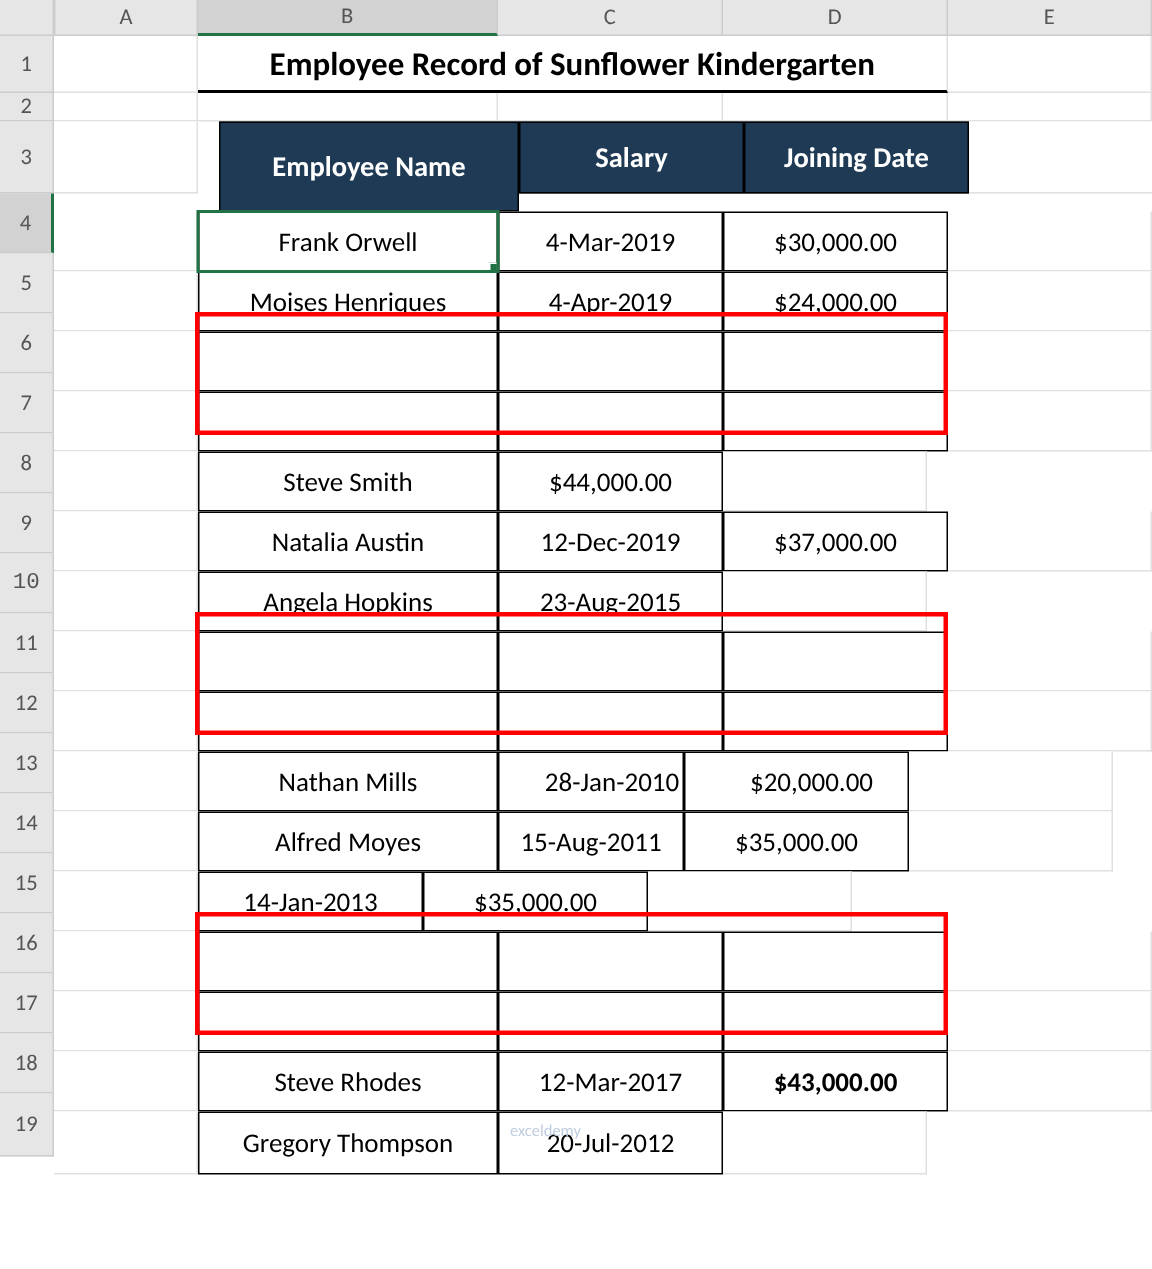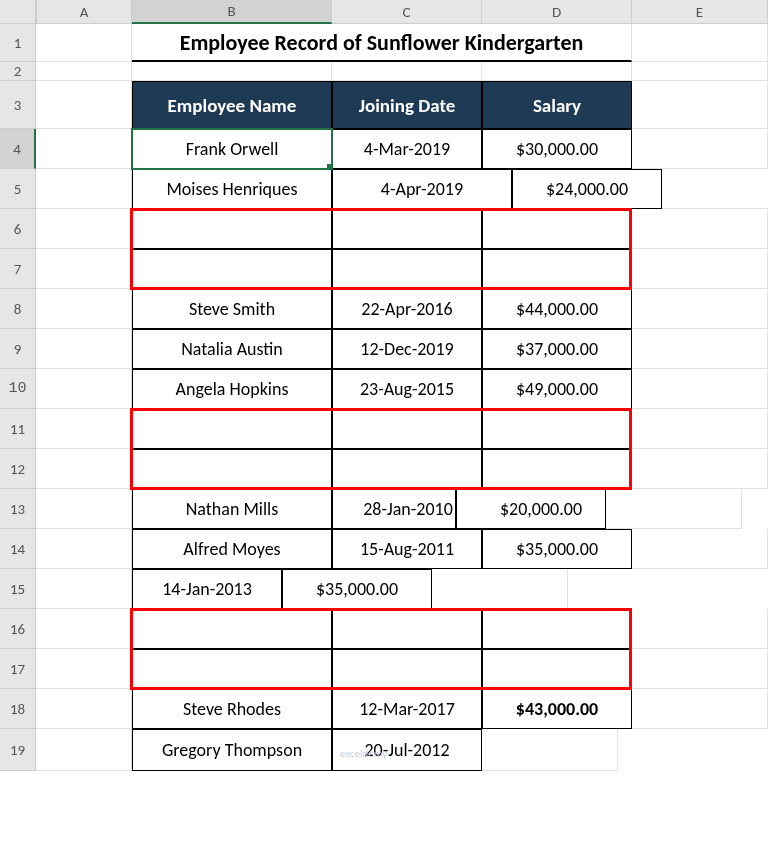--- a/index.html
+++ b/index.html
@@ -75,72 +75,70 @@
       </div>
       <div class="row">
         <div class="cell " style="width: 96px; height: 19px;"></div>
         <div class="cell " style="width: 200px; height: 19px;"></div>
         <div class="cell " style="width: 150px; height: 19px;"></div>
         <div class="cell " style="width: 150px; height: 19px;"></div>
         <div class="cell " style="width: 136px; height: 19px;"></div>
       </div>
       <div class="row">
         <div class="cell " style="width: 96px; height: 48px;"></div>
-        <div class="cell th" style="width: 200px; height: 48px;">Employee Name</div>
+        <div class="cell th" style="width: 200px; height: 60px; margin-left: 14px;">Employee Name</div>
+        <div class="cell th" style="width: 150px; height: 48px;">Salary</div>
         <div class="cell th" style="width: 150px; height: 48px;">Joining Date</div>
-        <div class="cell th" style="width: 150px; height: 48px;">Salary</div>
         <div class="cell " style="width: 136px; height: 48px;"></div>
       </div>
       <div class="row">
         <div class="cell " style="width: 96px; height: 40px;"></div>
         <div class="cell td selected-cell" style="width: 200px; height: 40px;">Frank Orwell</div>
         <div class="cell td" style="width: 150px; height: 40px;">4-Mar-2019</div>
         <div class="cell td right" style="width: 150px; height: 40px;">$30,000.00</div>
         <div class="cell " style="width: 136px; height: 40px;"></div>
       </div>
       <div class="row">
         <div class="cell " style="width: 96px; height: 40px;"></div>
         <div class="cell td" style="width: 200px; height: 40px;">Moises Henriques</div>
-        <div class="cell td" style="width: 180px; height: 40px;">4-Apr-2019</div>
+        <div class="cell td" style="width: 150px; height: 40px;">4-Apr-2019</div>
         <div class="cell td right" style="width: 150px; height: 40px;">$24,000.00</div>
         <div class="cell " style="width: 136px; height: 40px;"></div>
       </div>
       <div class="row">
         <div class="cell " style="width: 96px; height: 40px;"></div>
         <div class="cell td" style="width: 200px; height: 40px;"></div>
         <div class="cell td" style="width: 150px; height: 40px;"></div>
         <div class="cell td right" style="width: 150px; height: 40px;"></div>
         <div class="cell " style="width: 136px; height: 40px;"></div>
       </div>
       <div class="row">
         <div class="cell " style="width: 96px; height: 40px;"></div>
         <div class="cell td" style="width: 200px; height: 40px;"></div>
         <div class="cell td" style="width: 150px; height: 40px;"></div>
         <div class="cell td right" style="width: 150px; height: 40px;"></div>
         <div class="cell " style="width: 136px; height: 40px;"></div>
       </div>
       <div class="row">
         <div class="cell " style="width: 96px; height: 40px;"></div>
         <div class="cell td" style="width: 200px; height: 40px;">Steve Smith</div>
-        <div class="cell td" style="width: 150px; height: 40px;">22-Apr-2016</div>
         <div class="cell td right" style="width: 150px; height: 40px;">$44,000.00</div>
         <div class="cell " style="width: 136px; height: 40px;"></div>
       </div>
       <div class="row">
         <div class="cell " style="width: 96px; height: 40px;"></div>
         <div class="cell td" style="width: 200px; height: 40px;">Natalia Austin</div>
         <div class="cell td" style="width: 150px; height: 40px;">12-Dec-2019</div>
         <div class="cell td right" style="width: 150px; height: 40px;">$37,000.00</div>
         <div class="cell " style="width: 136px; height: 40px;"></div>
       </div>
       <div class="row">
         <div class="cell " style="width: 96px; height: 40px;"></div>
         <div class="cell td" style="width: 200px; height: 40px;">Angela Hopkins</div>
         <div class="cell td" style="width: 150px; height: 40px;">23-Aug-2015</div>
-        <div class="cell td right" style="width: 150px; height: 40px;">$49,000.00</div>
         <div class="cell " style="width: 136px; height: 40px;"></div>
       </div>
       <div class="row">
         <div class="cell " style="width: 96px; height: 40px;"></div>
         <div class="cell td" style="width: 200px; height: 40px;"></div>
         <div class="cell td" style="width: 150px; height: 40px;"></div>
         <div class="cell td right" style="width: 150px; height: 40px;"></div>
         <div class="cell " style="width: 136px; height: 40px;"></div>
       </div>
       <div class="row">
@@ -153,21 +151,21 @@
       <div class="row">
         <div class="cell " style="width: 96px; height: 40px;"></div>
         <div class="cell td" style="width: 200px; height: 40px; text-align: right;">Nathan Mills</div>
         <div class="cell td" style="width: 124px; height: 40px; padding-left: 32px;">28-Jan-2010</div>
         <div class="cell td right" style="width: 150px; height: 40px; padding-left: 24px;">$20,000.00</div>
         <div class="cell " style="width: 136px; height: 40px;"></div>
       </div>
       <div class="row">
         <div class="cell " style="width: 96px; height: 40px;"></div>
         <div class="cell td" style="width: 200px; height: 40px;">Alfred Moyes</div>
-        <div class="cell td" style="width: 150px; height: 40px;">15-Aug-2011</div>
+        <div class="cell td" style="width: 124px; height: 40px;">15-Aug-2011</div>
         <div class="cell td right" style="width: 150px; height: 40px;">$35,000.00</div>
         <div class="cell " style="width: 136px; height: 40px;"></div>
       </div>
       <div class="row">
         <div class="cell " style="width: 96px; height: 40px;"></div>
         <div class="cell td" style="width: 150px; height: 40px;">14-Jan-2013</div>
         <div class="cell td right" style="width: 150px; height: 40px;">$35,000.00</div>
         <div class="cell " style="width: 136px; height: 40px;"></div>
       </div>
       <div class="row">

